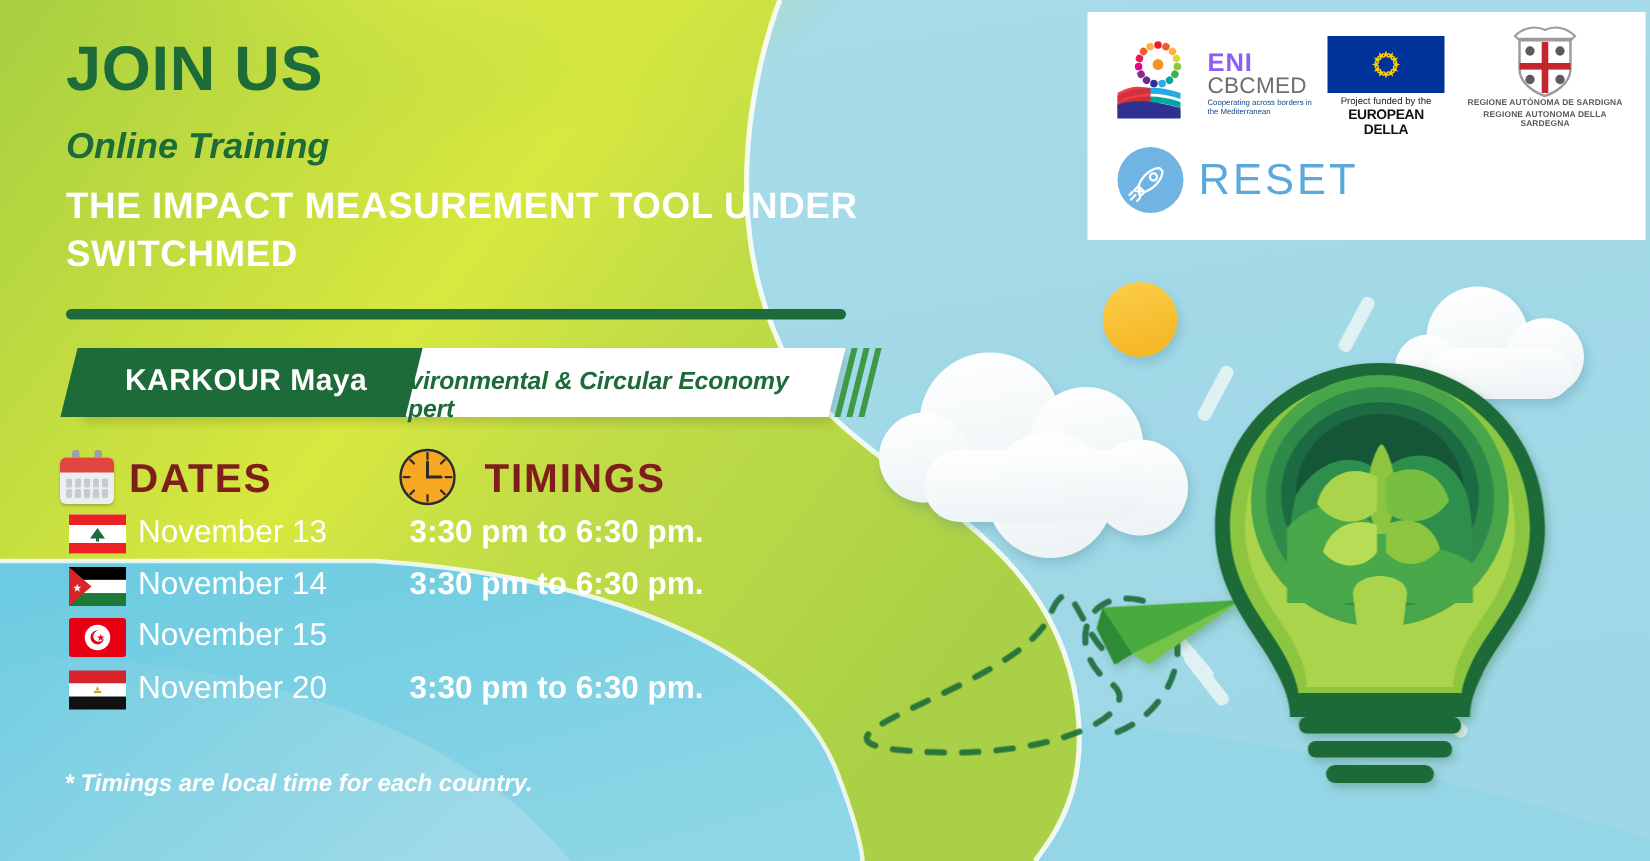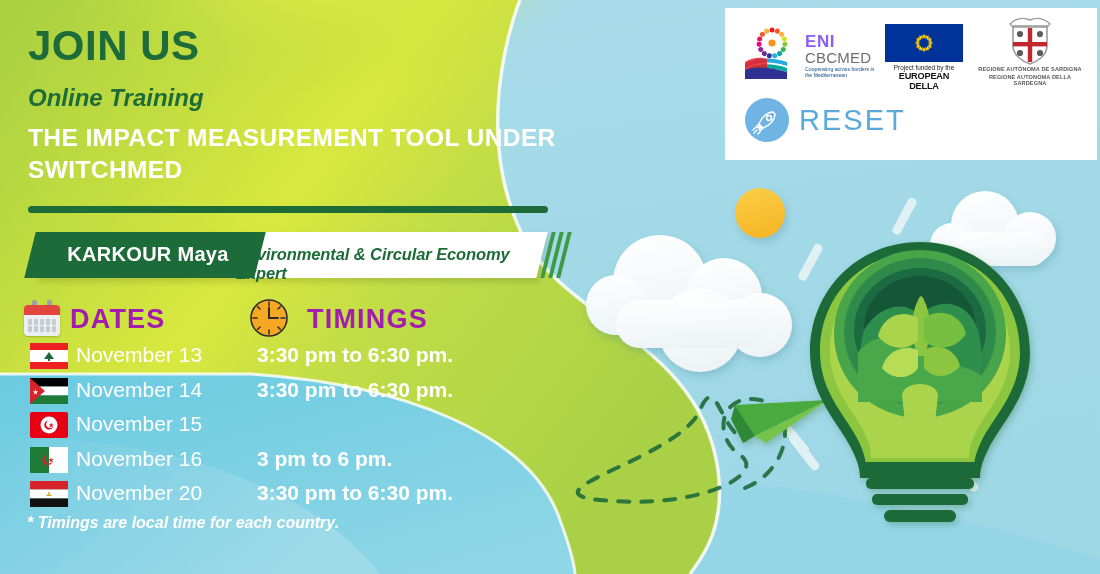--- a/index.html
+++ b/index.html
@@ -10,21 +10,21 @@
     position:relative;
   }
   #poster {
     position:absolute; left:0; top:0;
     width:1100px; height:574px;
     overflow:hidden;
   }
   .layer { position:absolute; left:0; top:0; width:1100px; height:574px; }
 
   
-  .txtwrap { position:absolute; left:0; top:0; width:620px; height:405px; z-index:40; }
+  .txtwrap { position:absolute; left:16px; top:0; width:620px; height:405px; z-index:40; }
 
   .join {
     position:absolute; left:28px; top:22px;
     font-size:42px; font-weight:bold; letter-spacing:0.5px;
     color:#1d6b38; font-family:"Liberation Sans", sans-serif;
   }
   .onlinetr {
     position:absolute; left:28px; top:84px;
     font-size:24px; font-weight:bold; font-style:italic;
     color:#1d6b38;
@@ -60,21 +60,21 @@
     font-size:20px; font-weight:bold; 
     color:#ffffff; text-align:center; letter-spacing:.3px;
   }
   .bnr-role {
     position:absolute; left:222px; top:13px; width:300px;
     font-size:16.5px; font-weight:bold; font-style:italic;
     color:#1d6b38; letter-spacing:-.1px;
   }
 
   
-  .hdr { position:absolute; font-size:27px; font-weight:bold; color:#a21caf; letter-spacing:1.2px; }
+  .hdr { position:absolute; font-size:27px; font-weight:bold; color:#7f1d1d; letter-spacing:1.2px; }
   .hdr-dates { left:70px; top:304px; }
   .hdr-timings { left:307px; top:304px; }
 
   
   .cal { position:absolute; left:24px; top:300px; width:36px; height:36px; }
   .cal .body { position:absolute; left:0; top:5px; width:36px; height:31px; background:#eceff1; border-radius:4px;
                 box-shadow:0 1px 2px rgba(0,0,0,.2); }
   .cal .top { position:absolute; left:0; top:5px; width:36px; height:10px; background:#e2463f; border-radius:4px 4px 0 0; }
   .cal .ring { position:absolute; top:0; width:5px; height:10px; background:#9aa0a6; border-radius:2px; }
   .cal .grid { position:absolute; left:4px; top:19px; width:28px; height:13px;
@@ -346,30 +346,20 @@
       <div class="row">
         <svg class="flag" viewBox="0 0 38 26">
           <rect x="0" y="0" width="38" height="26" rx="2" fill="#e70013"></rect>
           <circle cx="19" cy="13" r="8.5" fill="#fff"></circle>
           <path d="M23.5 13 a4.6 4.6 0 1 1 -3.6 -4.5 a3.7 3.7 0 1 0 3.6 4.5 z" fill="#e70013"></path>
           <path d="M21.2 10.6 l0.6 1.8 1.9 0 -1.5 1.1 0.6 1.8 -1.6-1.1 -1.6 1.1 0.6-1.8 -1.5-1.1 1.9 0 z" fill="#e70013"></path>
         </svg>
         <div class="datetxt">November 15</div>
       </div>
 
-      <div class="row">
-        <svg class="flag" viewBox="0 0 38 26">
-          <rect x="0" y="0" width="19" height="26" fill="#1d7a37"></rect>
-          <rect x="19" y="0" width="19" height="26" fill="#fff"></rect>
-          <path d="M23 13 a5.3 5.3 0 1 1 -4.2 -5.2 a4.2 4.2 0 1 0 4.2 5.2 z" fill="#d8232a"></path>
-          <path d="M21 10.3 l0.7 2 2.1 0 -1.7 1.3 0.65 2 -1.75-1.25 -1.75 1.25 0.65-2 -1.7-1.3 2.1 0 z" fill="#d8232a"></path>
-        </svg>
-        <div class="datetxt">November 16</div>
-        <div class="timetxt">3 pm to 6 pm.</div>
-      </div>
 
       <div class="row">
         <svg class="flag" viewBox="0 0 38 26">
           <rect x="0" y="0" width="38" height="8.6" fill="#d8232a"></rect>
           <rect x="0" y="8.6" width="38" height="8.8" fill="#fff"></rect>
           <rect x="0" y="17.4" width="38" height="8.6" fill="#111"></rect>
           <path d="M19 10.5 l1.1 2.2 -1.1 0.8 -1.1-0.8 z" fill="#d4a017"></path>
           <rect x="16.5" y="13.6" width="5" height="1.4" fill="#d4a017"></rect>
         </svg>
         <div class="datetxt">November 20</div>

